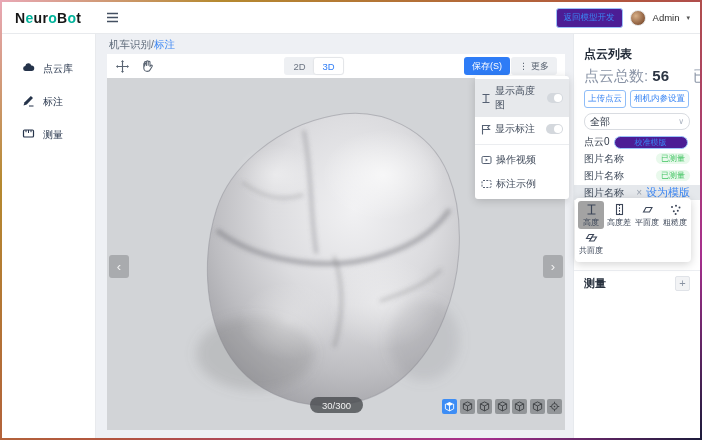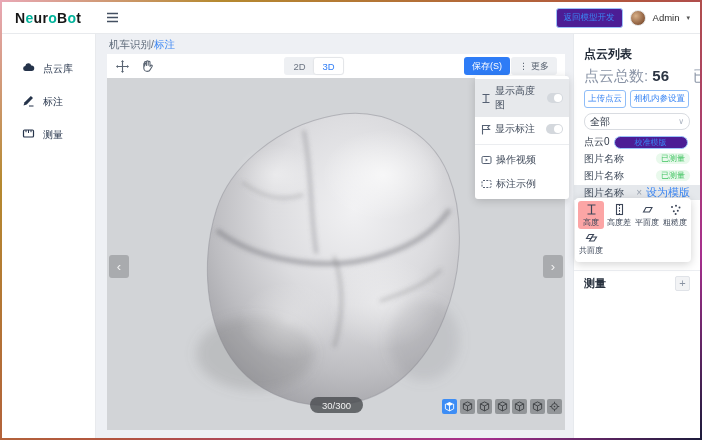--- a/index.html
+++ b/index.html
@@ -82,21 +82,21 @@
   .measure-sec { position:absolute; left:0; right:0; top:236px; padding:5px 10px 0 10px; border-top:1px solid #eceef2; display:flex; align-items:center; justify-content:space-between; }
   .m-title { font-size:11px; font-weight:bold; color:#2a3340; }
   .m-add { width:15px; height:15px; background:#f2f3f5; border:1px solid #e0e3e8; border-radius:2px; color:#8a93a3; font-size:11px; line-height:13px; text-align:center; cursor:pointer; }
   .empty { position:absolute; left:0; right:0; bottom:8px; text-align:center; }
   .empty .etext { margin-top:2px; font-size:9.5px; color:#c9cfdb; }
 
   
   .tool-pop { position:absolute; left:573px; top:196px; width:116px; height:64px; background:#fff; border-radius:4px;
               box-shadow:0 2px 10px rgba(0,0,0,.18); padding:3px 2px; z-index:30; display:flex; flex-wrap:wrap; align-content:flex-start; }
   .tcell { width:26px; margin:0 1px; padding:2px 0 1px 0; display:flex; flex-direction:column; align-items:center; gap:1px; border-radius:3px; cursor:pointer; }
-  .tcell.on { background:#fca5a5; }
+  .tcell.on { background:#a3a3a3; }
   .tcell svg { color:#3c4658; }
   .tcell .tl { font-size:8px; color:#3c4658; white-space:nowrap; }
 </style>
 </head>
 <body>
 
 <div class="frame">
 <div class="page">
 
   <div class="hdr">

